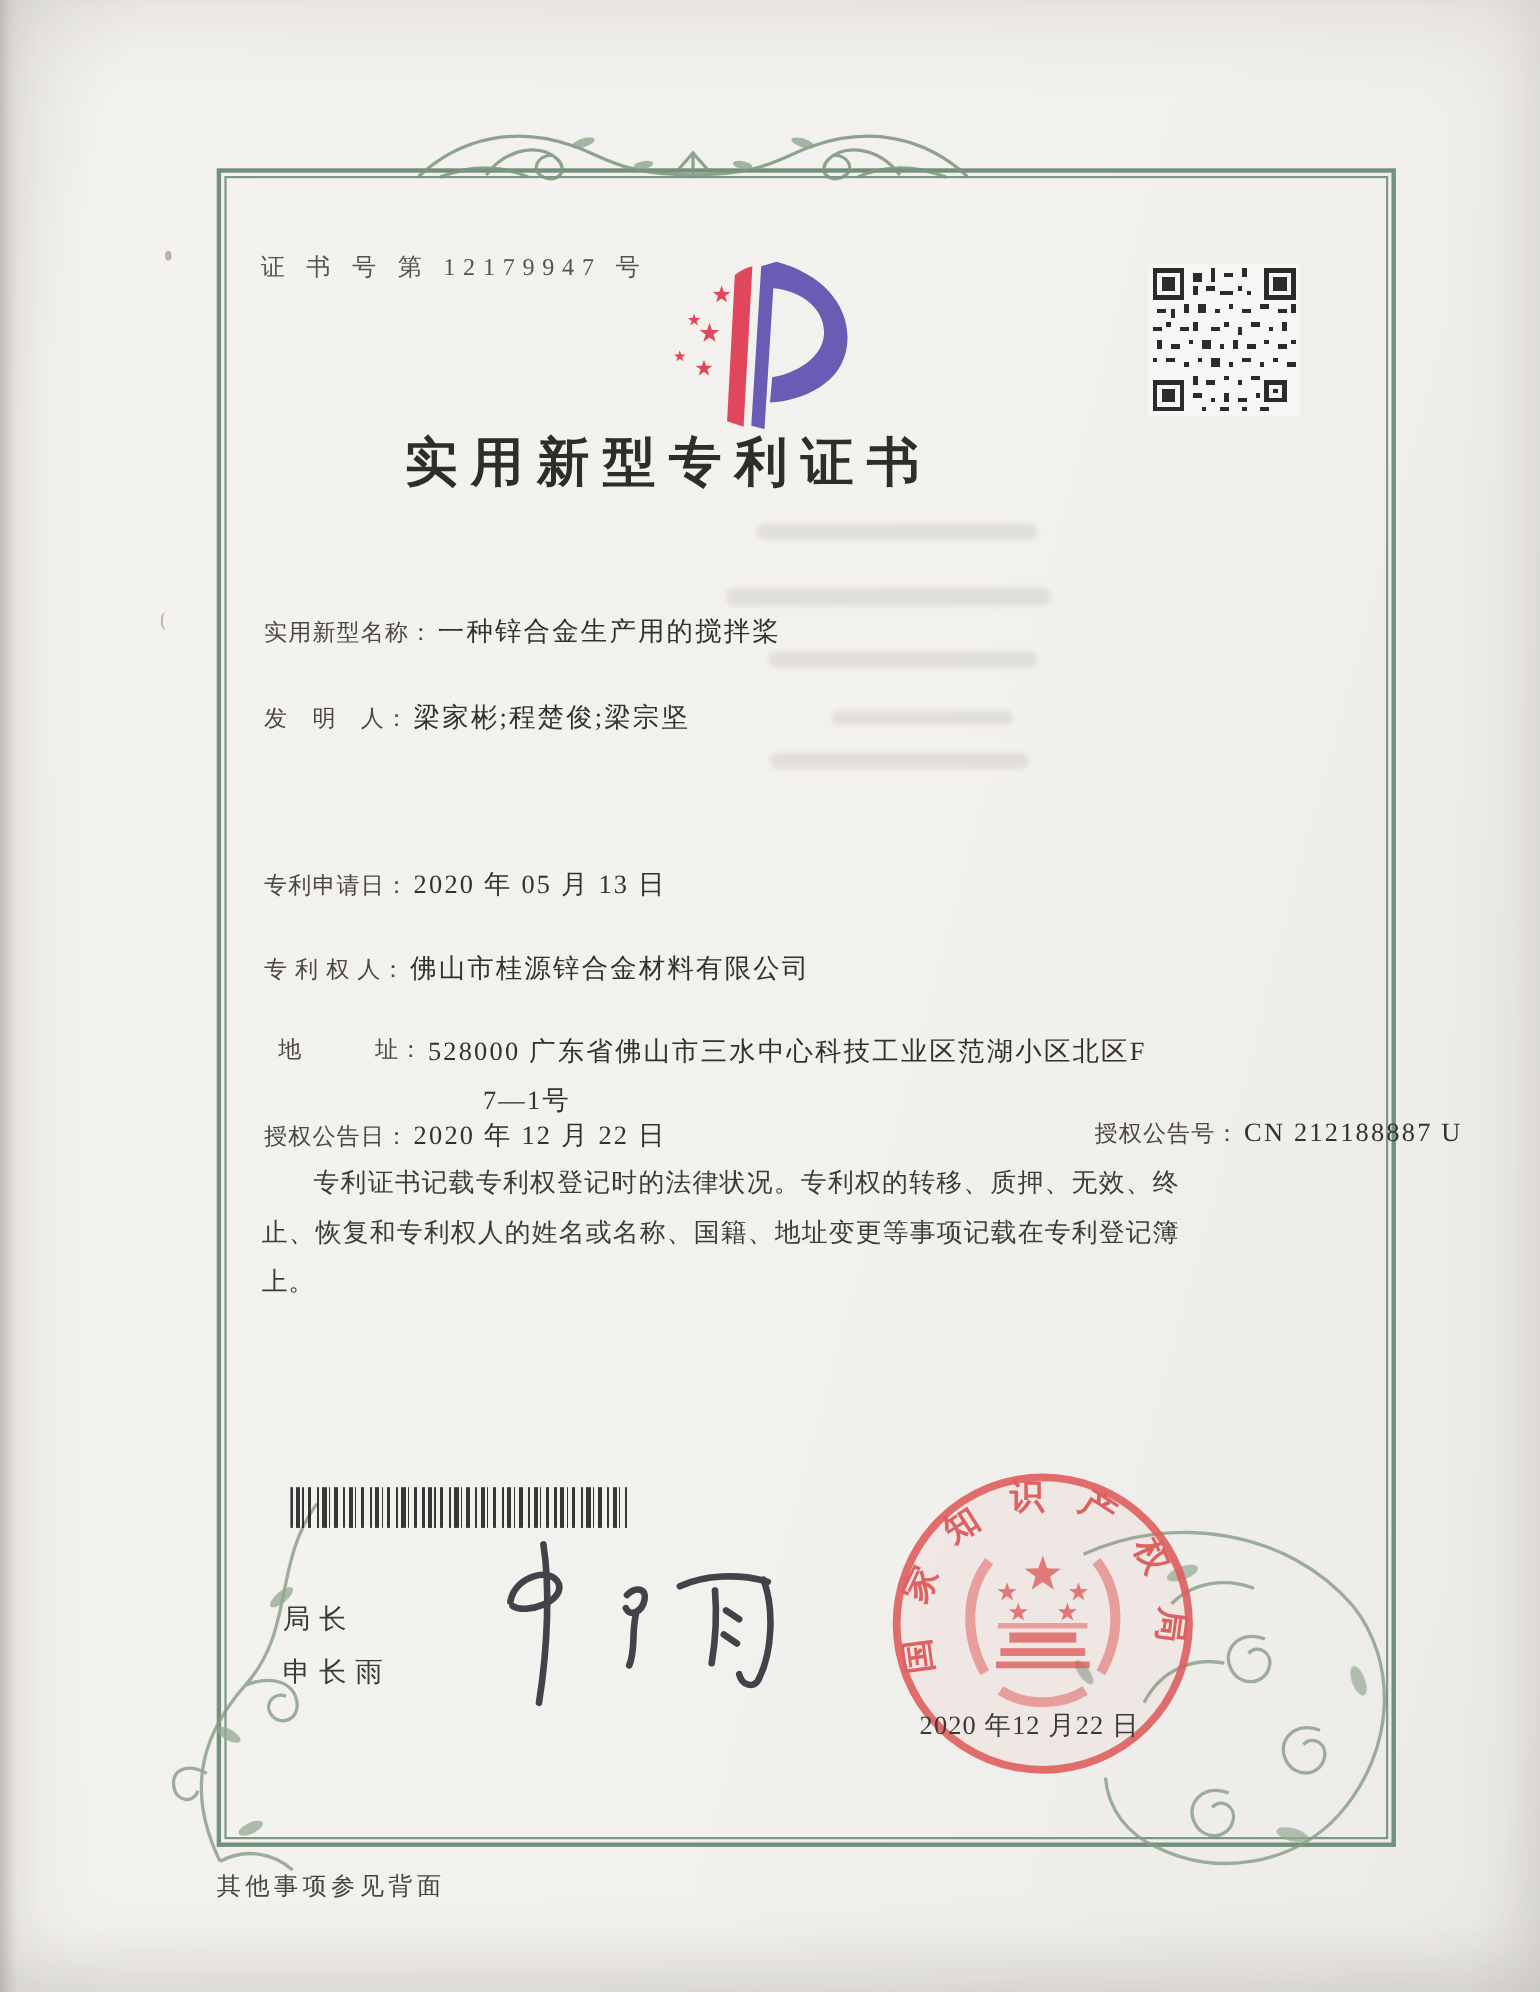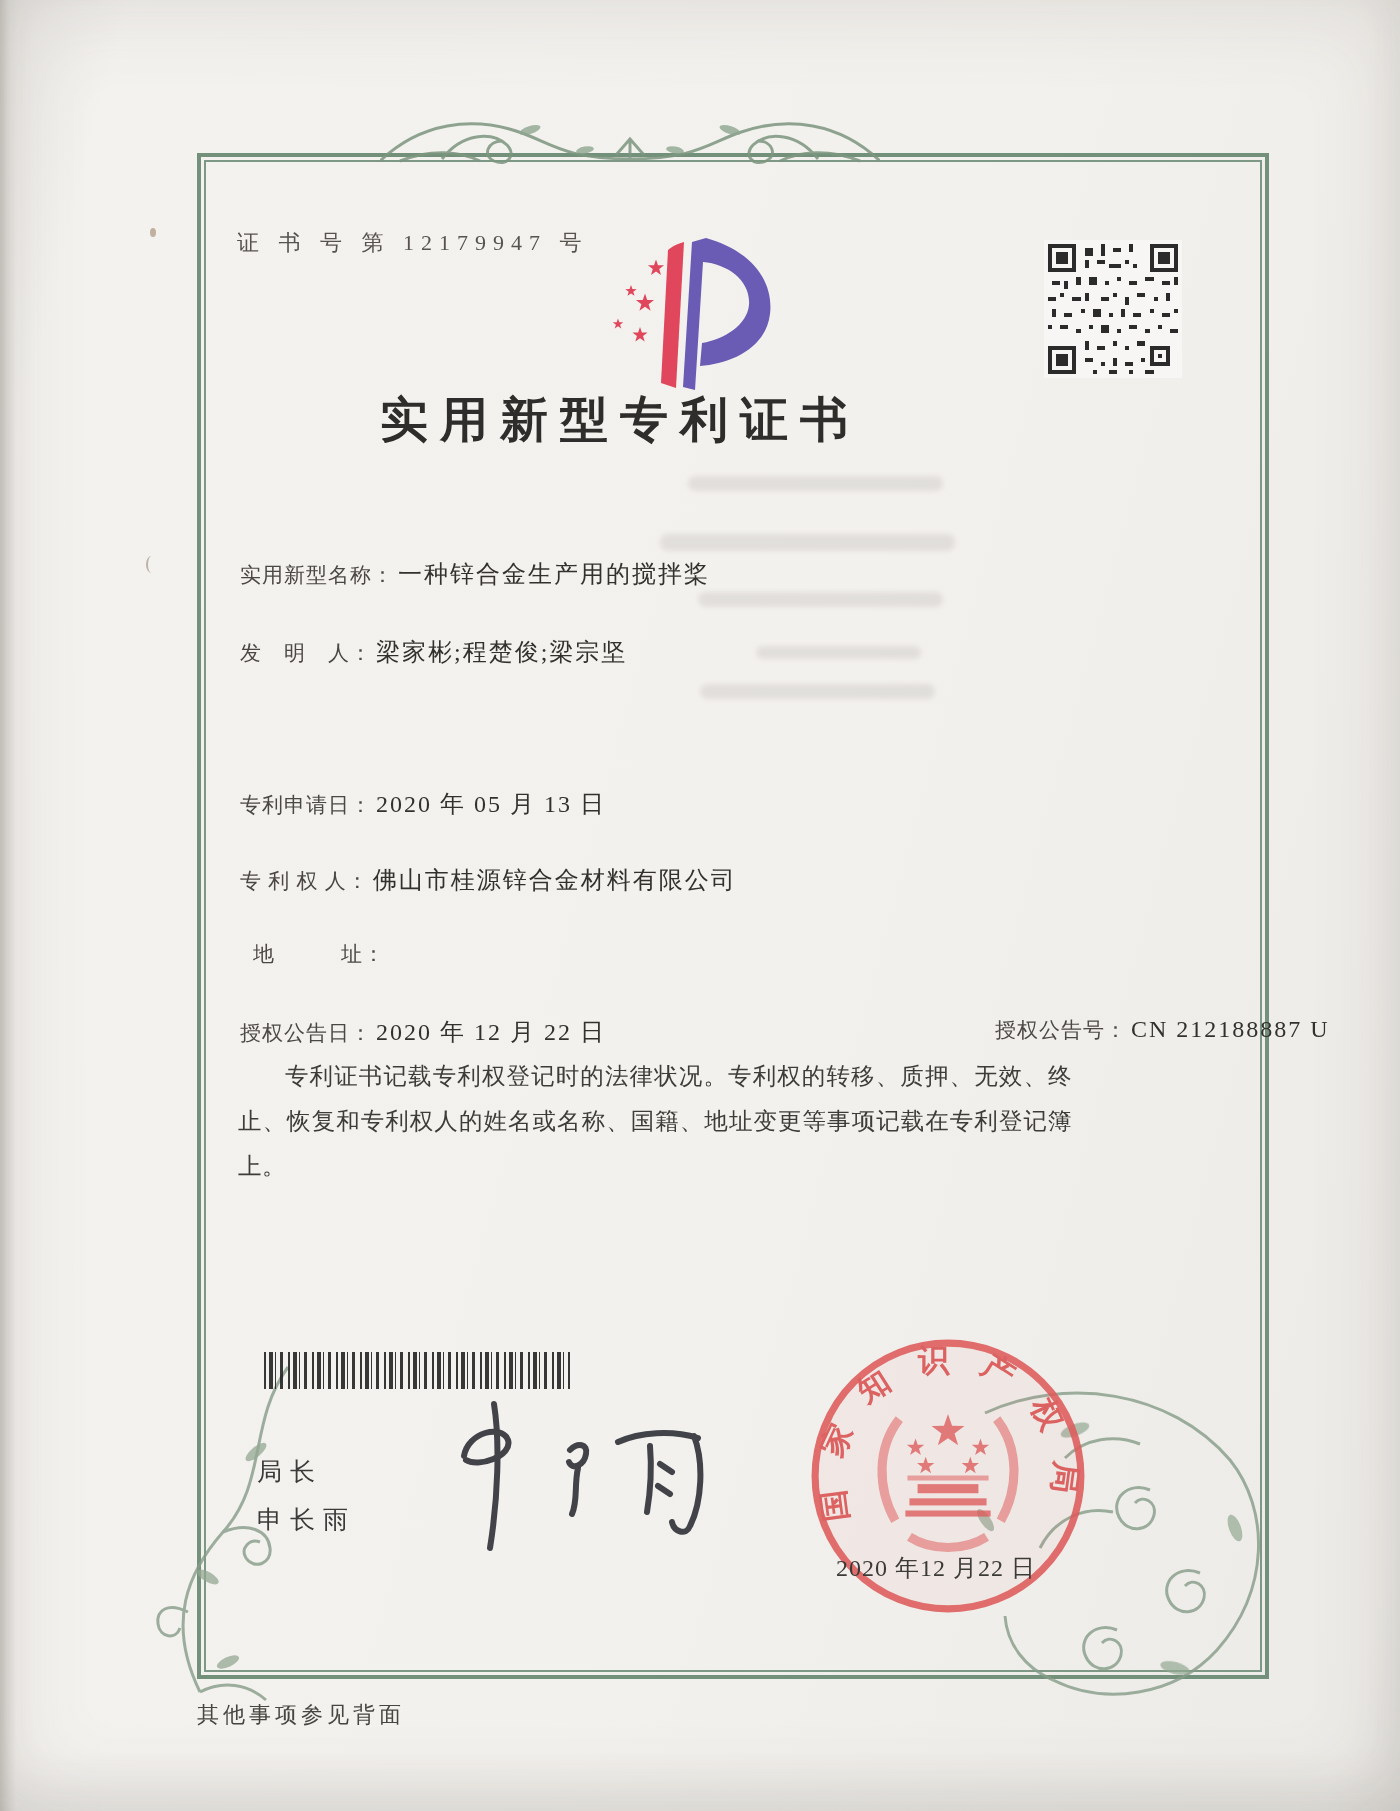--- a/index.html
+++ b/index.html
@@ -10,21 +10,21 @@
   }
   .paper::after{content:"";position:absolute;inset:0;pointer-events:none;
     box-shadow:inset 0 0 90px rgba(95,90,82,.16), inset 0 -25px 45px rgba(110,105,95,.10);}
   .edge{position:absolute;left:0;top:0;bottom:0;width:16px;
     background:linear-gradient(90deg,#cfccc7,#e7e5e1 60%,rgba(231,229,225,0));}
   .frame{position:absolute;left:197px;top:153px;width:1072px;height:1526px;
     border:4px solid #73907b;box-sizing:border-box;}
   .frame::after{content:"";position:absolute;inset:3px;border:2px solid #7d9884;}
   .cert-no{position:absolute;left:237px;top:228px;font-size:22px;letter-spacing:7px;color:#56534f;}
   .title{position:absolute;left:197px;top:388px;width:822px;text-align:center;
-    font-size:48px;font-weight:bold;letter-spacing:12px;color:#2e2d2b;margin-left:12px;}
+    font-size:48px;font-weight:bold;letter-spacing:12px;color:#2e2d2b;}
   .row{position:absolute;left:240px;white-space:nowrap;}
   .row .lab{display:inline-block;min-width:128px;font-size:21px;color:#4b4844;letter-spacing:1px;vertical-align:baseline;}
   .row .val{font-size:24px;color:#33312d;letter-spacing:2px;}
   .addr-val{display:inline-block;vertical-align:top;white-space:normal;}
   .addr-val .l2{padding-left:50px;margin-top:12px;}
   .grant2{position:absolute;left:755px;top:0;white-space:nowrap;}
   .paras{position:absolute;left:238px;top:1054px;width:834px;font-size:23.5px;line-height:45px;
     color:#3e3c38;text-align:justify;letter-spacing:.5px;}
   .paras p{margin:0 0 4px 0;text-indent:2em;}
   .barcode{position:absolute;left:264px;top:1352px;width:306px;height:37px;opacity:.88;
@@ -172,20 +172,24 @@
   <div class="row" style="top:788px;">
     <span class="lab">专利申请日：</span>
     <span class="val">2020 年 05 月 13 日</span>
   </div>
   <div class="row" style="top:864px;">
     <span class="lab">专 利 权 人：</span>
     <span class="val">佛山市桂源锌合金材料有限公司</span>
   </div>
   <div class="row" style="top:940px;margin-left:13px;">
     <span class="lab" style="vertical-align:top;">地　　　址：</span>
+    <span class="val addr-val">
+      <span class="l1" style="display:block;">528000 广东省佛山市三水中心科技工业区范湖小区北区F</span>
+      <span class="l2" style="display:block;">7—1号</span>
+    </span>
   </div>
   <div class="row" style="top:1016px;width:900px;">
     <span class="lab">授权公告日：</span>
     <span class="val">2020 年 12 月 22 日</span>
     <span class="grant2">
       <span class="lab" style="min-width:0;">授权公告号：</span>
       <span class="val">CN 212188887 U</span>
     </span>
   </div>
 

